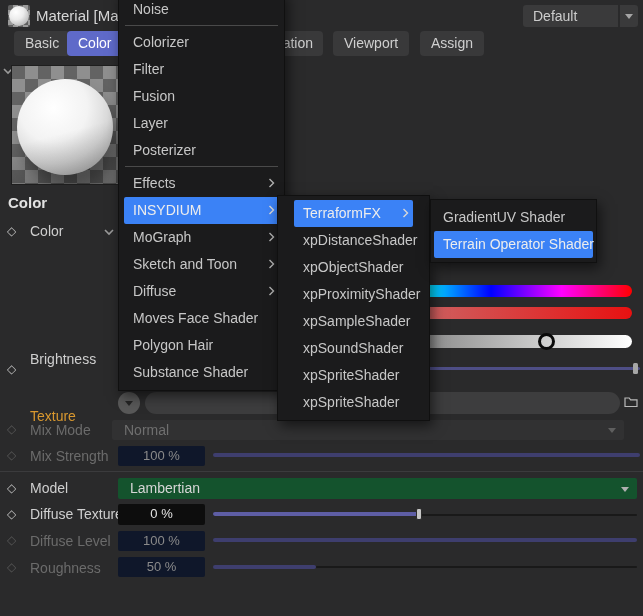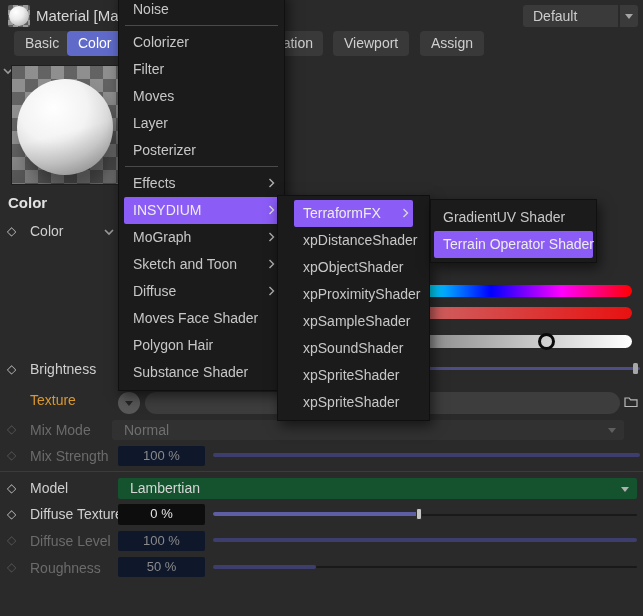--- a/index.html
+++ b/index.html
@@ -70,21 +70,21 @@
   .sl-fill{height:4px;border-radius:2px;background:#5e5ea5;}
   .sl-fill.dim{background:#3e3e6e;}
   .sl-rest{height:2px;background:#191919;border-radius:1px;}
   .sl-handle{width:6px;height:12px;background:#c6c6c6;border:1px solid #2b2b2b;border-radius:2px;box-sizing:border-box;}
   .hsep{left:0;top:471px;width:643px;height:1px;background:#3b3b3d;}
   
   .menu{background:#1b1b1c;border:1px solid #101010;box-sizing:border-box;
     box-shadow:3px 5px 12px rgba(0,0,0,.55);padding:4px 0;z-index:30;}
   .menu-item{height:27px;line-height:27px;margin:0 5px;padding:0 10px 0 9px;border-radius:2px;
     font-size:14px;color:#c7c7c7;position:relative;white-space:nowrap;}
-  .menu-item.hl{background:#8b5cf6;color:#ededed;}
+  .menu-item.hl{background:#3b82f6;color:#ededed;}
   .mi-arrow{position:absolute;right:4px;top:7px;}
   .menu-sep{border-top:1px solid #4a4a4a;margin:2px 6px 3px 6px;}
   #menu-main{left:118px;top:-9px;width:167px;z-index:30;}
   #menu-insydium{left:277px;top:195px;width:153px;z-index:31;}
   #menu-insydium .menu-item{margin:0 16px;}
   #menu-terraform{left:430px;top:199px;width:167px;z-index:32;}
   #menu-terraform .menu-item{margin:0 3px;}
   svg{display:block;}
 </style>
 </head>
@@ -126,25 +126,25 @@
         <path d="M2 2 L6 6 L10 2" stroke="#9a9a9a" stroke-width="1.6" fill="none"></path>
       </svg>
   </div>
 
   <div class="abs bar hue-bar"></div>
   <div class="abs bar sat-bar"></div>
   <div class="abs bar val-bar"></div>
   <div class="abs ring"></div>
 
   <span class="abs diamond" style="top:362px">◇</span>
-  <div class="abs row-label" style="top:361px">Brightness</div>
+  <div class="abs row-label" style="top:351px">Brightness</div>
   <div class="abs bright-line"></div>
   <div class="abs bright-handle"></div>
 
-  <div class="abs row-label orange" style="top:392px">Texture</div>
+  <div class="abs row-label orange" style="top:408px">Texture</div>
   <div class="abs circle-btn">
       <span class="tri-down"></span>
     </div>
   <div class="abs texture-field"></div>
   <div class="abs folder-icon">
     <svg width="16" height="14">
         <path d="M2 11.5 V3 h4.2 l1.4 1.8 H14 v6.7 Z" stroke="#b9b9b9" stroke-width="1.2" fill="none"></path>
       </svg>
   </div>
 
@@ -185,21 +185,21 @@
   <div class="abs row-label dim" style="top:560px">Roughness</div>
   <div class="abs value-box" style="top:557px">50 %</div>
   <div class="abs sl-fill dim" style="left:213px;top:565px;width:103px"></div>
   <div class="abs sl-rest" style="left:316px;top:566px;width:321px"></div>
 
   <div class="abs menu" id="menu-main">
     <div class="menu-item">Noise</div>
     <div class="menu-sep"></div>
     <div class="menu-item">Colorizer</div>
     <div class="menu-item">Filter</div>
-    <div class="menu-item">Moves</div>
+    <div class="menu-item">Fusion</div>
     <div class="menu-item">Layer</div>
     <div class="menu-item">Posterizer</div>
     <div class="menu-sep"></div>
     <div class="menu-item">
       <span>Effects</span>
       <span class="mi-arrow">
           <svg width="7" height="12">
             <path d="M1.5 2 L5.5 6 L1.5 10" stroke="#b0b0b0" stroke-width="1.4" fill="none"></path>
           </svg>
         </span>

